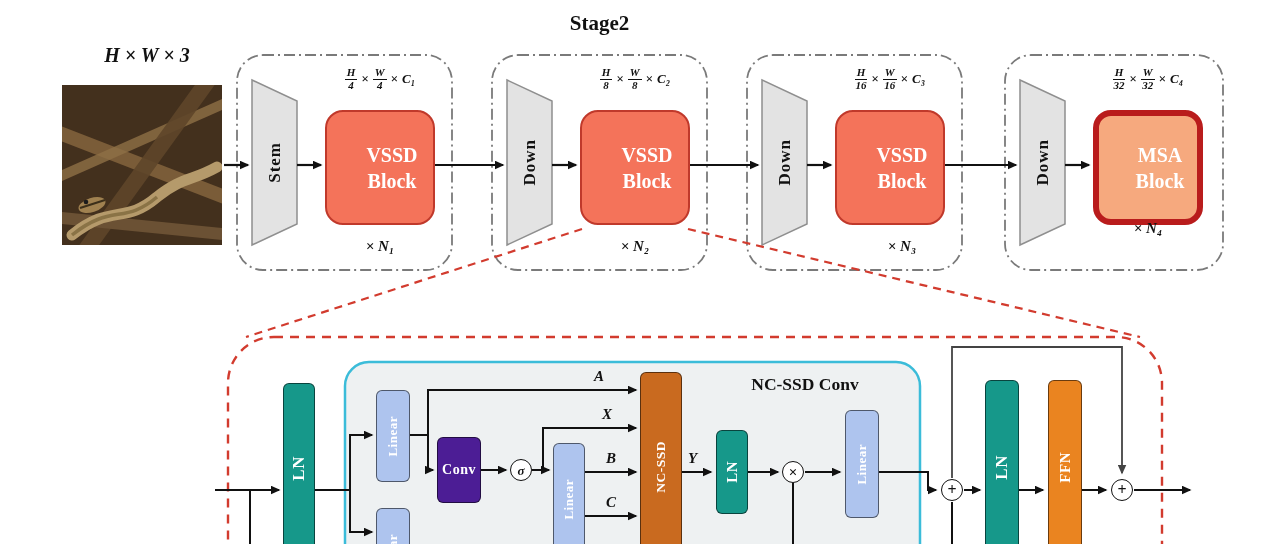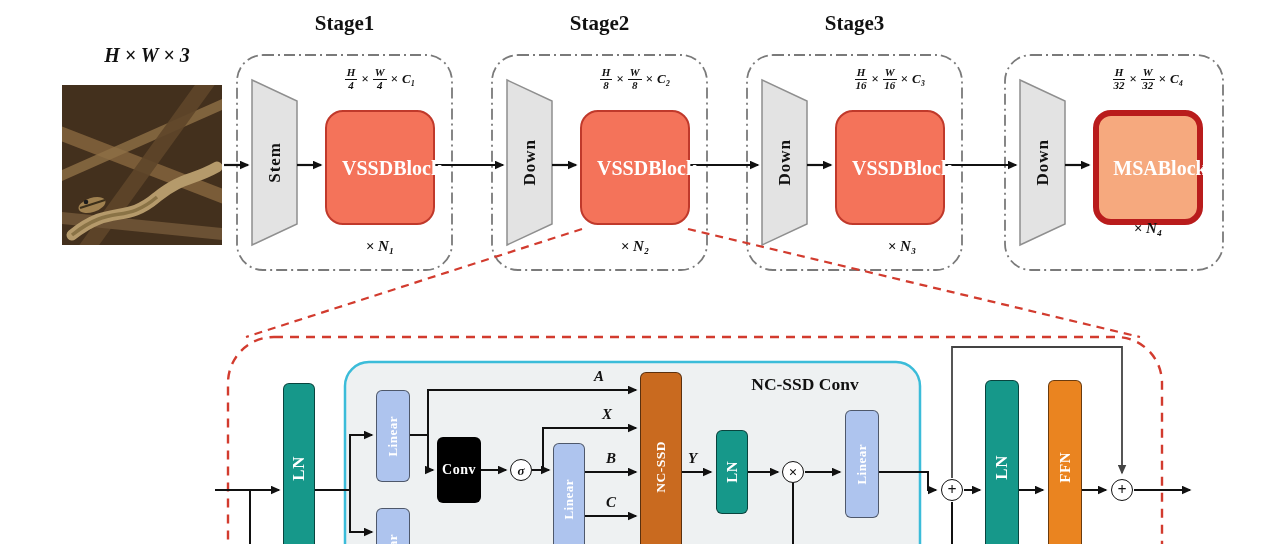--- a/index.html
+++ b/index.html
@@ -14,33 +14,33 @@
   .input-label { font-weight:bold; font-style:italic; font-size:20px; text-align:center; }
   .stage-title { font-weight:bold; font-size:21px; text-align:center; }
 
   .trap-label { display:flex; align-items:center; justify-content:center; }
   .trap-label span { writing-mode:vertical-rl; transform:rotate(180deg); font-weight:bold; font-size:17px; letter-spacing:1px; color:#111; }
 
   .dim { font-style:italic; font-weight:bold; font-size:13px; display:flex; align-items:center; justify-content:center; gap:4px; }
   .frac { display:inline-flex; flex-direction:column; align-items:center; line-height:1.05; font-size:11px; }
   .frac .num { border-bottom:1.2px solid #111; padding:0 2px; }
 
-  .block { border-radius:18px; display:flex; flex-direction:row; align-items:center; justify-content:center;
+  .block { border-radius:18px; display:flex; flex-direction:column; align-items:center; justify-content:center;
            color:#fff; font-weight:bold; font-size:20px; line-height:1.3; text-align:center;padding-left:24px; }
   .vssd { background:#f4735a; border:2px solid #c0392b; }
   .msa  { background:#f6a97e; border:6px solid #b91c1c; }
   .repeat { font-style:italic; font-weight:bold; font-size:15px; text-align:center; }
 
   .dblock { display:flex; align-items:center; justify-content:center; color:#fff; font-weight:bold;
             border:1.5px solid rgba(0,0,0,.55); border-radius:6px; }
   .dblock span { writing-mode:vertical-rl; transform:rotate(180deg); letter-spacing:.5px; }
   .dblock span.horiz { writing-mode:horizontal-tb; transform:none; }
   .teal  { background:#16988a; }
   .blue  { background:#aec4ee; }
-  .green { background:#000000; }
+  .green { background:#4c1d95; }
   .ncssd { background:#c96a1f; }
   .ffn   { background:#ea8420; }
 
   .circle { border-radius:50%; background:#fff; border:1.6px solid #111; display:flex;
             align-items:center; justify-content:center; font-weight:bold; line-height:1; }
 
   .mathlabel { font-style:italic; font-weight:bold; font-size:15px; }
   .ncssd-title { font-weight:bold; font-size:17.5px; text-align:center; }
 </style>
 </head>
@@ -123,21 +123,20 @@
       <path d="M20,170 L150,-10" stroke="#5f462a" stroke-width="16" opacity="0.9"></path>
       <path d="M-10,132 L170,150" stroke="#6b5134" stroke-width="12"></path>
       <path d="M10,150 C50,118 62,140 95,112 C120,92 130,96 155,82" stroke="#b59a6b" stroke-width="11" fill="none" stroke-linecap="round"></path>
       <path d="M10,150 C50,118 62,140 95,112" stroke="#8a7346" stroke-width="3.5" fill="none"></path>
       <ellipse cx="30" cy="120" rx="14" ry="7" fill="#a08150" transform="rotate(-18 30 120)"></ellipse>
       <path d="M18,123 L43,115" stroke="#3c2f1a" stroke-width="2.2"></path>
       <circle cx="24" cy="117" r="2.3" fill="#1c1c1c"></circle>
     </svg>
   </div>
 
-  <div class="abs stage-title" style="left:237px;top:11px;width:215px;">Stage1</div>
   <div class="abs trap-label" style="left:252px;top:80px;width:45px;height:165px;">
       <span>Stem</span>
     </div>
   <div class="abs dim" style="left:300px;top:62px;width:160px;height:34px;">
     <span class="frac">
         <span class="num">H</span>
         <span>4</span>
       </span>
     <span>×</span>
     <span class="frac">
@@ -169,21 +168,20 @@
       </span>
     <span>×</span>
     <span>C₂</span>
   </div>
   <div class="abs block vssd" style="left:580px;top:110px;width:110px;height:115px;">
     <span>VSSD</span>
       <span>Block</span>
   </div>
   <div class="abs repeat" style="left:580px;top:238px;width:110px;">× N₂</div>
 
-  <div class="abs stage-title" style="left:747px;top:11px;width:215px;">Stage3</div>
   <div class="abs trap-label" style="left:762px;top:80px;width:45px;height:165px;">
       <span>Down</span>
     </div>
   <div class="abs dim" style="left:810px;top:62px;width:160px;height:34px;">
     <span class="frac">
         <span class="num">H</span>
         <span>16</span>
       </span>
     <span>×</span>
     <span class="frac">

